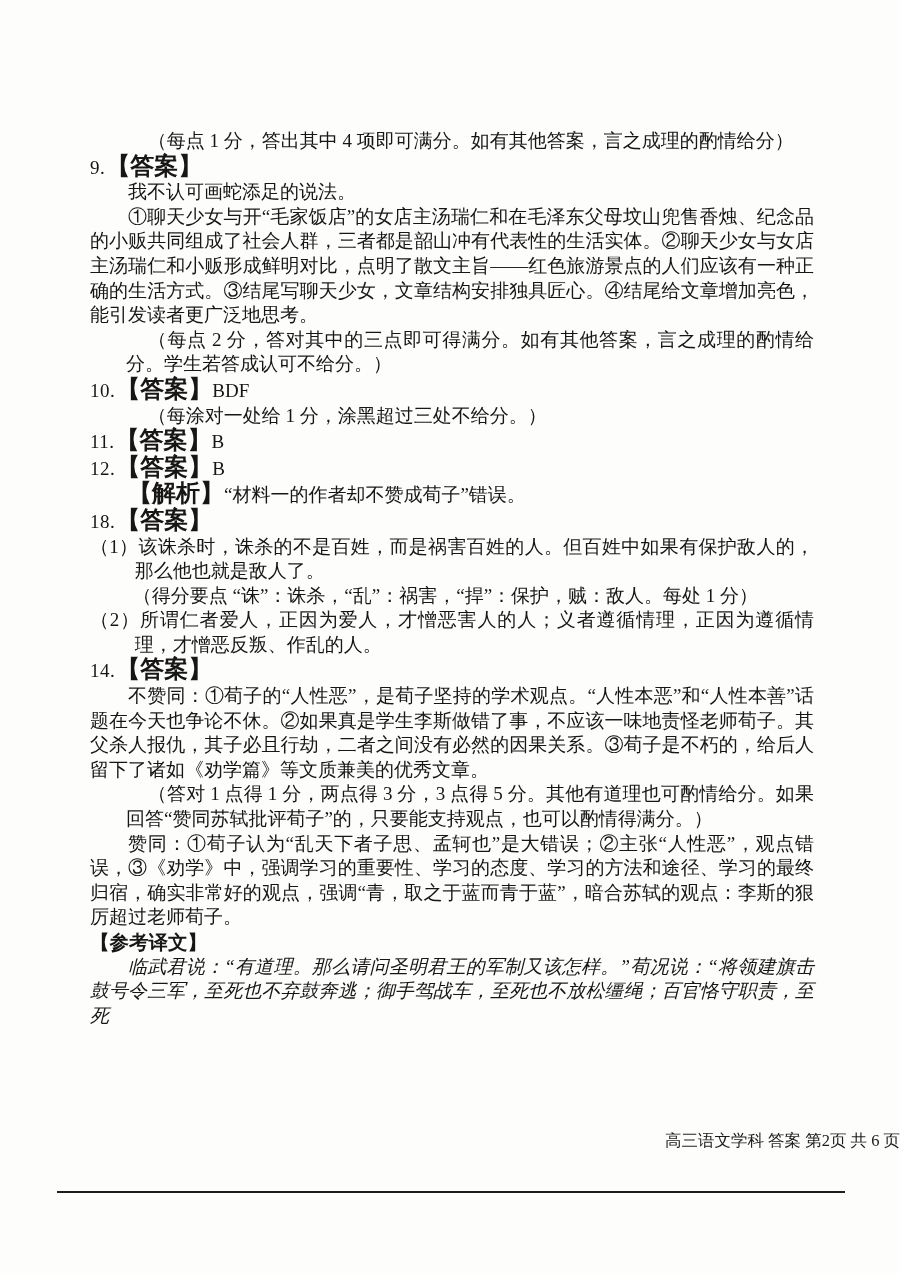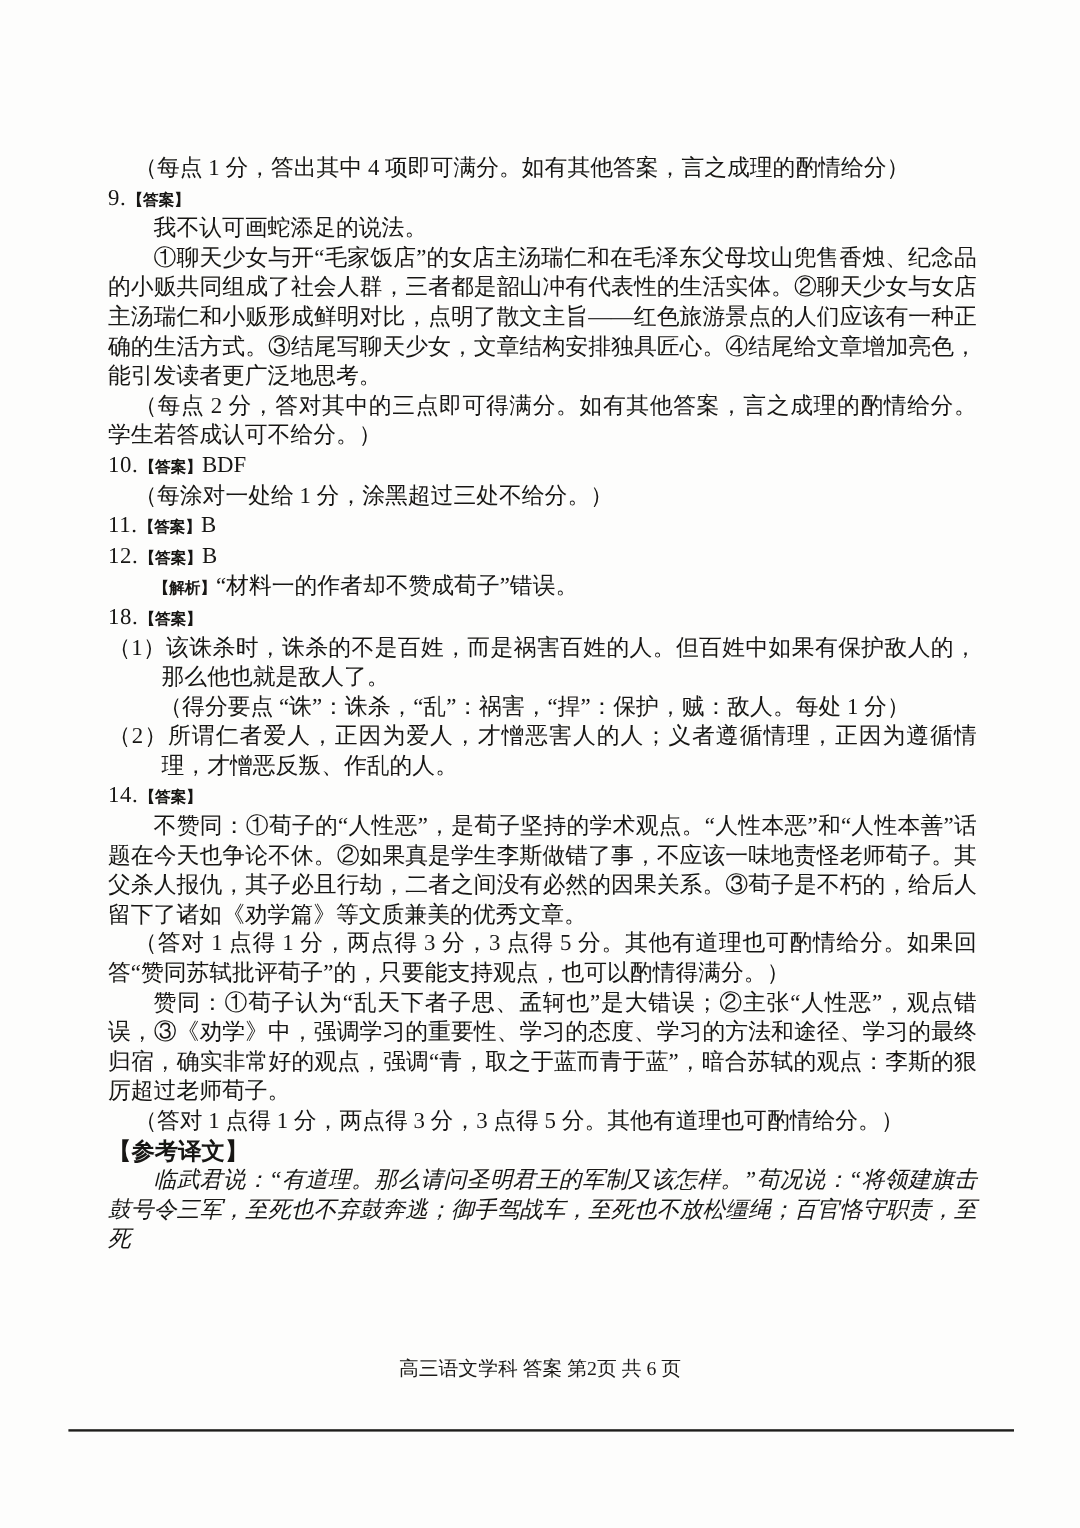--- a/index.html
+++ b/index.html
@@ -11,30 +11,30 @@
     position:relative;
     overflow:hidden;
   }
   .page{
     position:absolute;left:90px;top:129px;width:724px;
     font-size:19px;line-height:24.6px;
     text-align:justify;
   }
   .line,.para{margin:0;padding:0;}
   .indent2{text-indent:2em;}
-  .note{text-indent:1.15em;}
+  .note{text-indent:1.15em;margin-left:36px;}
   .sub{padding-left:2.35em;text-indent:-2.35em;}
   .subnote{margin-left:2.25em;}
-  .bh{font-weight:700;font-family:"Liberation Sans","DejaVu Sans",sans-serif;font-size:13px;}
+  .bh{font-weight:700;font-family:"Liberation Sans","DejaVu Sans",sans-serif;font-size:24px;}
   .qnum{letter-spacing:0.5px;padding-right:1px;}
   .hd{font-weight:700;font-family:Liberation Sans, sans-serif;font-size:19.5px;}
   .kai{font-style:italic;}
   .footer{
     position:absolute;top:1130px;left:0;width:100%;
-    text-align:center;font-size:16.5px;color:#1b1a18;
+    text-align:right;font-size:16.5px;color:#1b1a18;
     font-family:"Liberation Serif","DejaVu Serif",serif;
   }
   .rule{
     position:absolute;left:57px;top:1191px;width:788px;height:2px;
     background:#1f1e1c;
   }
 </style>
 </head>
 <body>
 
@@ -57,21 +57,20 @@
 
   <div class="line"><span class="qnum">18.</span><span class="bh">【答案】</span></div>
   <div class="para sub">（1）该诛杀时，诛杀的不是百姓，而是祸害百姓的人。但百姓中如果有保护敌人的，那么他也就是敌人了。</div>
   <div class="para subnote">（得分要点 “诛”：诛杀，“乱”：祸害，“捍”：保护，贼：敌人。每处 1 分）</div>
   <div class="para sub">（2）所谓仁者爱人，正因为爱人，才憎恶害人的人；义者遵循情理，正因为遵循情理，才憎恶反叛、作乱的人。</div>
 
   <div class="line"><span class="qnum">14.</span><span class="bh">【答案】</span></div>
   <div class="para indent2">不赞同：①荀子的“人性恶”，是荀子坚持的学术观点。“人性本恶”和“人性本善”话题在今天也争论不休。②如果真是学生李斯做错了事，不应该一味地责怪老师荀子。其父杀人报仇，其子必且行劫，二者之间没有必然的因果关系。③荀子是不朽的，给后人留下了诸如《劝学篇》等文质兼美的优秀文章。</div>
   <div class="para note">（答对 1 点得 1 分，两点得 3 分，3 点得 5 分。其他有道理也可酌情给分。如果回答“赞同苏轼批评荀子”的，只要能支持观点，也可以酌情得满分。）</div>
   <div class="para indent2">赞同：①荀子认为“乱天下者子思、孟轲也”是大错误；②主张“人性恶”，观点错误，③《劝学》中，强调学习的重要性、学习的态度、学习的方法和途径、学习的最终归宿，确实非常好的观点，强调“青，取之于蓝而青于蓝”，暗合苏轼的观点：李斯的狠厉超过老师荀子。</div>
-  <div class="para note">（答对 1 点得 1 分，两点得 3 分，3 点得 5 分。其他有道理也可酌情给分。）</div>
 
   <div class="line hd">【参考译文】</div>
   <div class="para indent2 kai">临武君说：“有道理。那么请问圣明君王的军制又该怎样。”荀况说：“将领建旗击鼓号令三军，至死也不弃鼓奔逃；御手驾战车，至死也不放松缰绳；百官恪守职责，至死</div>
 
 </div>
 
 <div class="footer">高三语文学科 答案 第2页 共 6 页</div>
 
 <div class="rule"></div>
 

